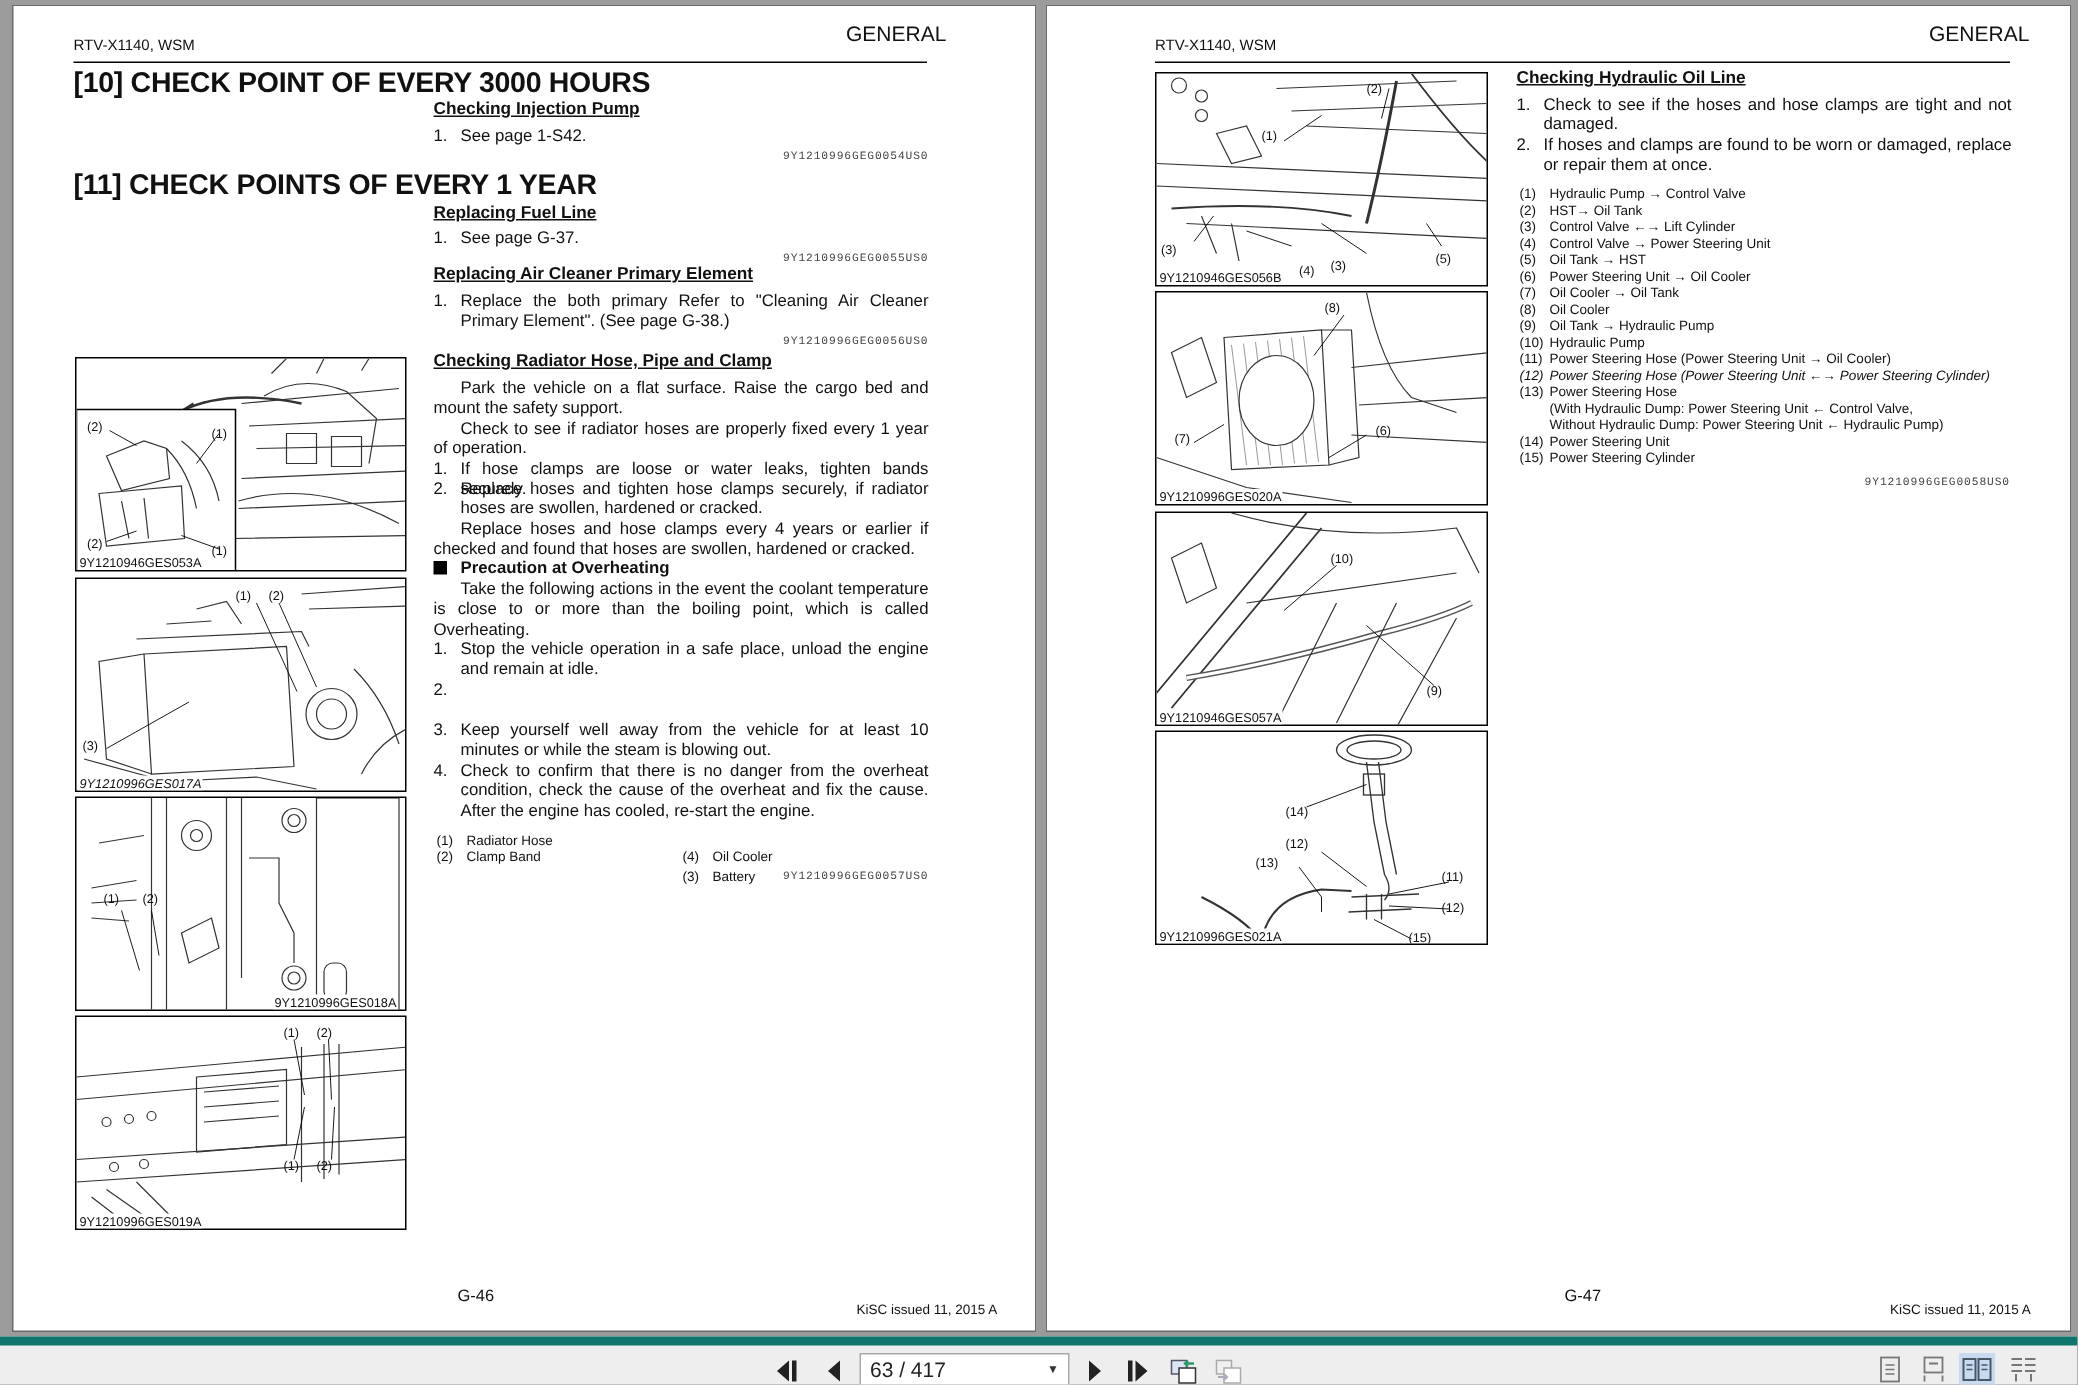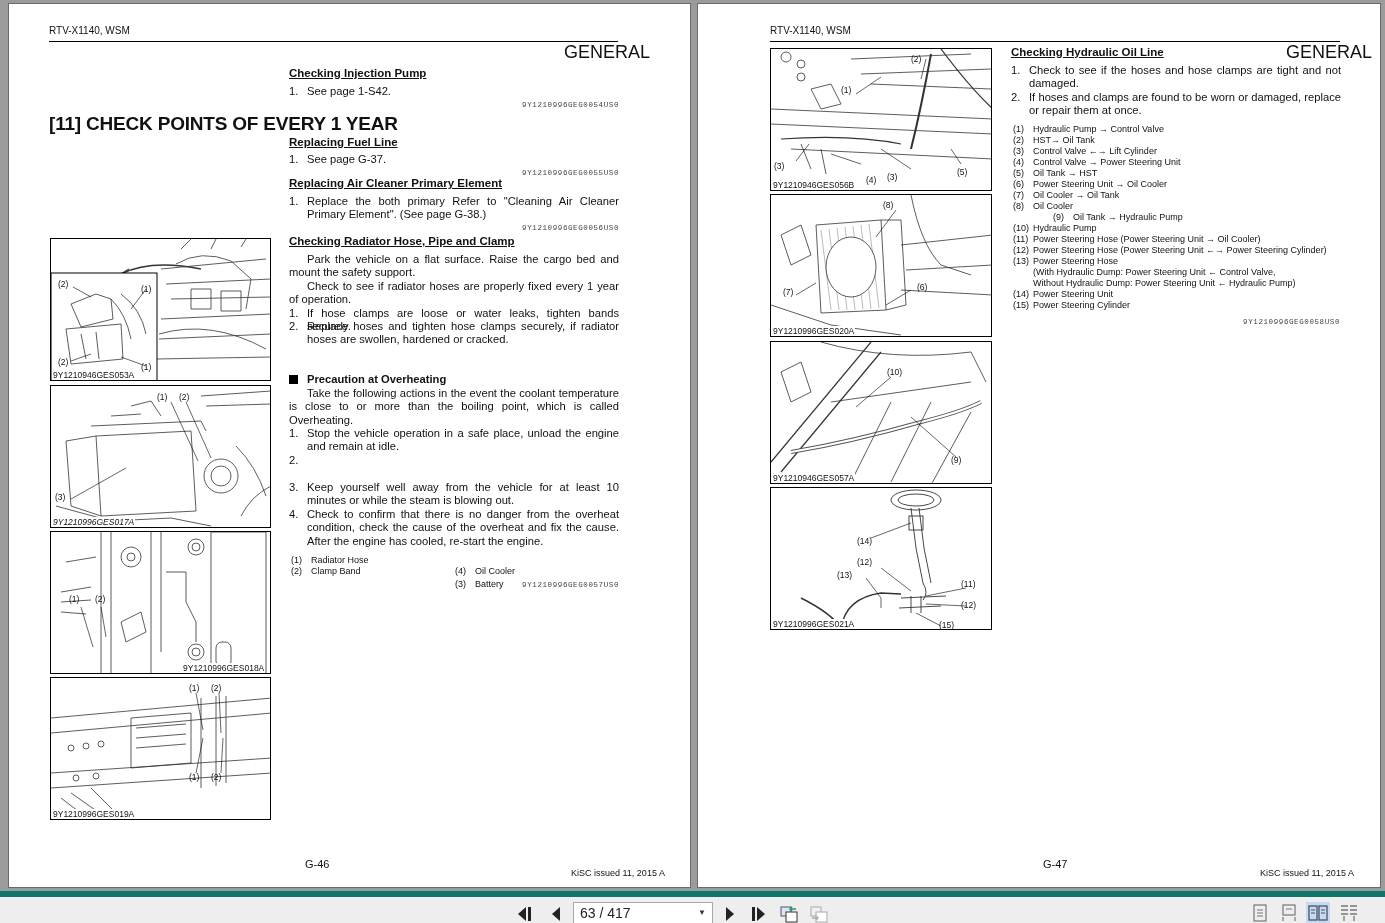--- a/index.html
+++ b/index.html
@@ -1,21 +1,21 @@
 <!DOCTYPE html>
 <html><head>
 <meta charset="utf-8">
 <style>
   html,body{margin:0;padding:0;}
   body{width:1385px;height:923px;background:#9b9b9b;position:relative;overflow:hidden;font-family:"Liberation Sans",sans-serif;color:#111;}
   .page{position:absolute;top:3px;background:#fff;border:1px solid #6a6a6a;box-sizing:border-box;}
   #page-left{left:8px;width:683px;height:885px;}
   #page-right{left:697px;width:684px;height:885px;}
   .hdr-left{position:absolute;top:21px;font-size:10px;}
-  .hdr-right{position:absolute;top:38px;font-size:18px;}
+  .hdr-right{position:absolute;top:10px;font-size:14px;}
   .hdr-rule{position:absolute;top:37px;height:1px;background:#000;}
   .h1{position:absolute;font-size:19px;font-weight:bold;white-space:nowrap;letter-spacing:-0.2px;}
   .h2{position:absolute;font-size:11.5px;font-weight:bold;text-decoration:underline;white-space:nowrap;}
   .p{position:absolute;font-size:11.2px;line-height:13.4px;text-align:justify;}
   .p.ind{text-indent:18px;}
   .li{position:absolute;font-size:11.2px;line-height:13.4px;text-align:justify;padding-left:18px;box-sizing:border-box;}
   .li .n{position:absolute;left:0;top:0;}
   .code{position:absolute;font-family:"Liberation Mono",monospace;font-size:7.5px;color:#444;letter-spacing:0.6px;text-align:right;}
   .legend{position:absolute;font-size:9px;line-height:11px;white-space:nowrap;}
   .legend .num{display:inline-block;width:20px;}
@@ -35,20 +35,21 @@
   .view-btn.active{background:#c9daf0;}
 </style>
 </head>
 <body>
 
 <div class="page" id="page-left">
   <div class="hdr-left" style="left:40px;">RTV-X1140, WSM</div>
   <div class="hdr-right" style="left:555px;">GENERAL</div>
   <div class="hdr-rule" style="left:40px;width:569px;"></div>
 
+  <div class="h1" style="left:40px;top:41px;">[10] CHECK POINT OF EVERY 3000 HOURS</div>
   <div class="h2" style="left:280px;top:63px;">Checking Injection Pump</div>
   <div class="li" style="left:280px;top:81px;width:330px;">
     <span class="n">1.</span>
     <span>See page 1-S42.</span>
   </div>
   <div class="code" style="left:400px;top:97px;width:210px;">9Y1210996GEG0054US0</div>
 
   <div class="h1" style="left:40px;top:109px;">[11] CHECK POINTS OF EVERY 1 YEAR</div>
   <div class="h2" style="left:280px;top:132px;">Replacing Fuel Line</div>
   <div class="li" style="left:280px;top:149px;width:330px;">
@@ -68,20 +69,21 @@
   <div class="p ind" style="left:280px;top:249px;width:330px;">Park the vehicle on a flat surface. Raise the cargo bed and mount the safety support.</div>
   <div class="p ind" style="left:280px;top:276px;width:330px;">Check to see if radiator hoses are properly fixed every 1 year of operation.</div>
   <div class="li" style="left:280px;top:303px;width:330px;">
     <span class="n">1.</span>
     <span>If hose clamps are loose or water leaks, tighten bands securely.</span>
   </div>
   <div class="li" style="left:280px;top:316px;width:330px;">
     <span class="n">2.</span>
     <span>Replace hoses and tighten hose clamps securely, if radiator hoses are swollen, hardened or cracked.</span>
   </div>
+  <div class="p ind" style="left:280px;top:343px;width:330px;">Replace hoses and hose clamps every 4 years or earlier if checked and found that hoses are swollen, hardened or cracked.</div>
   <div class="p" style="left:280px;top:369px;width:330px;font-weight:bold;">
     <span class="square"></span><span>Precaution at Overheating</span>
   </div>
   <div class="p ind" style="left:280px;top:383px;width:330px;">Take the following actions in the event the coolant temperature is close to or more than the boiling point, which is called Overheating.</div>
   <div class="li" style="left:280px;top:423px;width:330px;">
     <span class="n">1.</span>
     <span>Stop the vehicle operation in a safe place, unload the engine and remain at idle.</span>
   </div>
   <div class="li" style="left:280px;top:450px;width:330px;">
     <span class="n">2.</span>
@@ -303,24 +305,24 @@
 
   <div style="position:absolute;left:315px;top:120px;">
     <div class="legend" style="position:relative;"><span class="num">(1)</span><span>Hydraulic Pump → Control Valve</span></div>
     <div class="legend" style="position:relative;"><span class="num">(2)</span><span>HST→ Oil Tank</span></div>
     <div class="legend" style="position:relative;"><span class="num">(3)</span><span>Control Valve ←→ Lift Cylinder</span></div>
     <div class="legend" style="position:relative;"><span class="num">(4)</span><span>Control Valve → Power Steering Unit</span></div>
     <div class="legend" style="position:relative;"><span class="num">(5)</span><span>Oil Tank → HST</span></div>
     <div class="legend" style="position:relative;"><span class="num">(6)</span><span>Power Steering Unit → Oil Cooler</span></div>
     <div class="legend" style="position:relative;"><span class="num">(7)</span><span>Oil Cooler → Oil Tank</span></div>
     <div class="legend" style="position:relative;"><span class="num">(8)</span><span>Oil Cooler</span></div>
-    <div class="legend" style="position:relative;margin-left:40px;"><span class="num">(9)</span><span>Oil Tank → Hydraulic Pump</span></div>
+    <div class="legend" style="position:relative;"><span class="num">(9)</span><span>Oil Tank → Hydraulic Pump</span></div>
     <div class="legend" style="position:relative;"><span class="num">(10)</span><span>Hydraulic Pump</span></div>
     <div class="legend" style="position:relative;"><span class="num">(11)</span><span>Power Steering Hose (Power Steering Unit → Oil Cooler)</span></div>
-    <div class="legend" style="position:relative;"><span class="num">(12)</span><span>Power Steering Hose (Power Steering Unit ←→ Power Steering Cylinder)</span></div>
+    <div class="legend" style="position:relative;font-style:italic;"><span class="num">(12)</span><span>Power Steering Hose (Power Steering Unit ←→ Power Steering Cylinder)</span></div>
     <div class="legend" style="position:relative;"><span class="num">(13)</span><span>Power Steering Hose</span></div>
     <div class="legend" style="position:relative;"><span class="num"></span><span>(With Hydraulic Dump: Power Steering Unit ← Control Valve,</span></div>
     <div class="legend" style="position:relative;"><span class="num"></span><span>Without Hydraulic Dump: Power Steering Unit ← Hydraulic Pump)</span></div>
     <div class="legend" style="position:relative;"><span class="num">(14)</span><span>Power Steering Unit</span></div>
     <div class="legend" style="position:relative;"><span class="num">(15)</span><span>Power Steering Cylinder</span></div>
   </div>
   <div class="code" style="left:432px;top:314px;width:210px;">9Y1210996GEG0058US0</div>
 
   <div class="pgnum" style="left:345px;top:854px;">G-47</div>
   <div class="issued" style="left:562px;top:864px;">KiSC issued 11, 2015 A</div>

